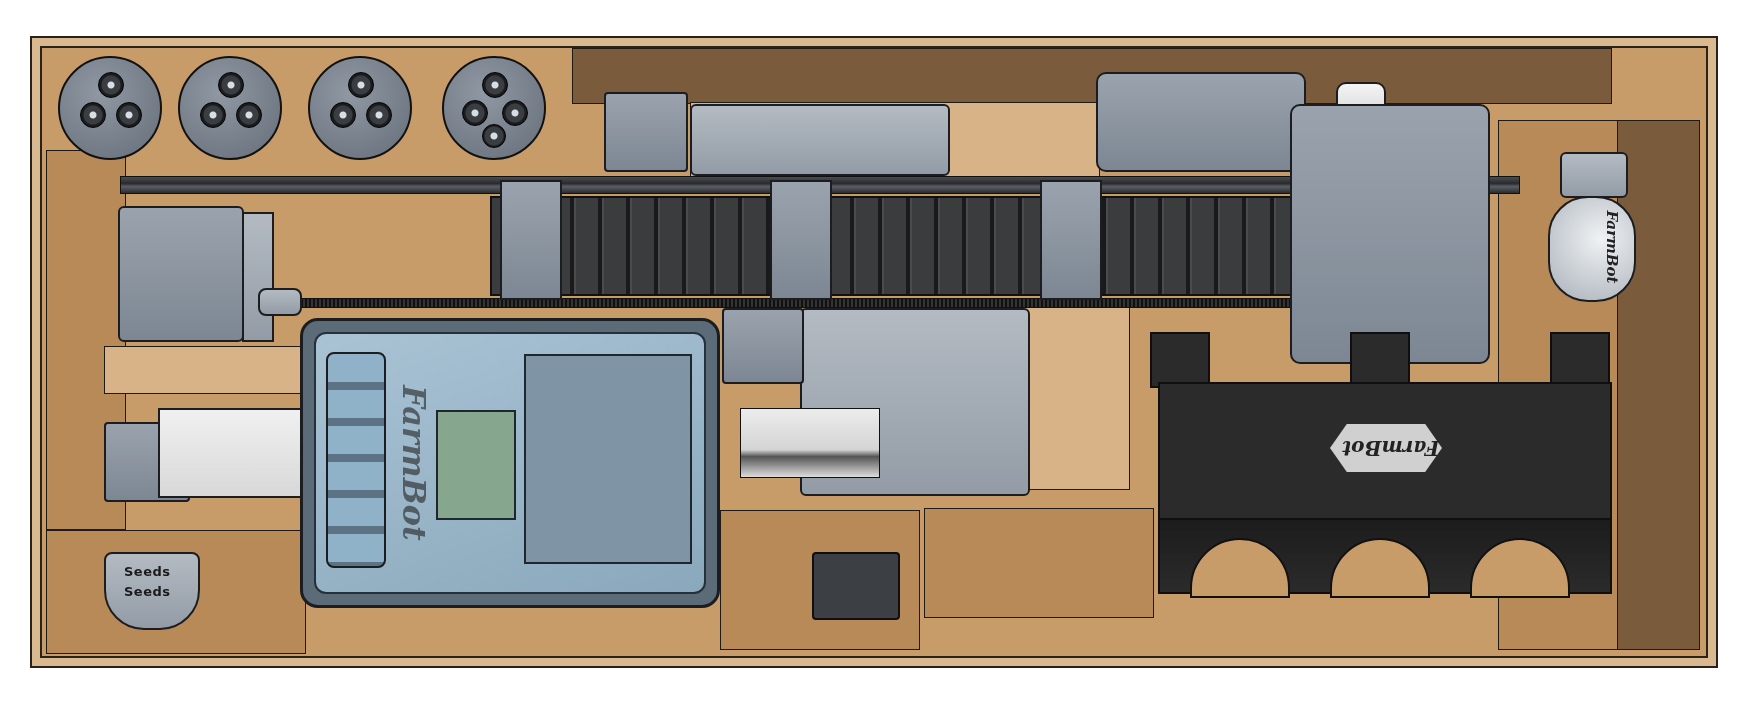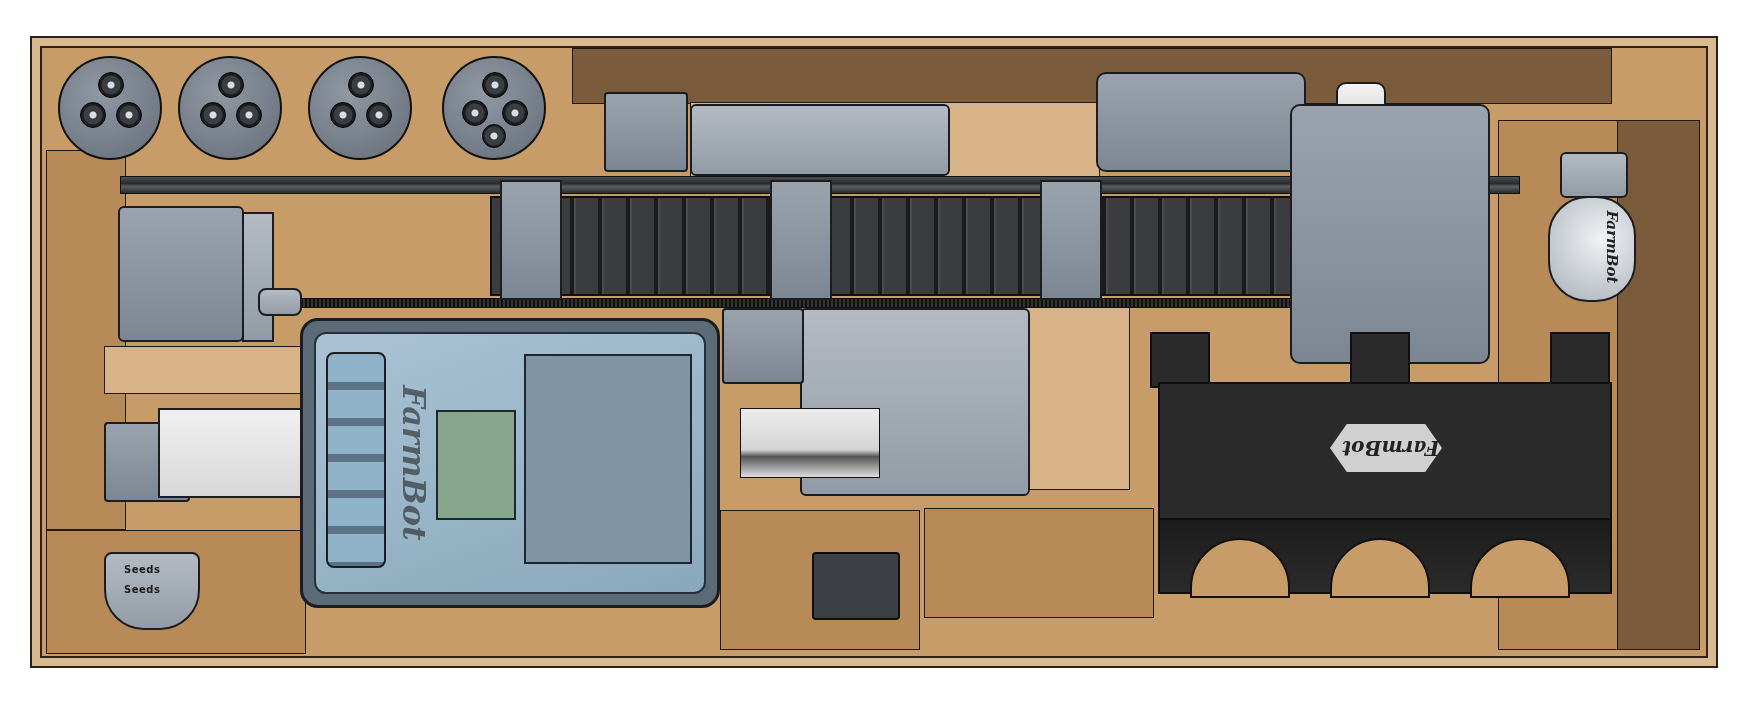--- a/index.html
+++ b/index.html
@@ -14,21 +14,21 @@
   .steel-light{background:linear-gradient(180deg,#b3bac2,#939ca6);border:2px solid #1b1d20;}
   .black{background:#2b2b2c;border:2px solid #0f0f10;}
   .chain{background:repeating-linear-gradient(90deg,#3b3c3e 0 22px,#1a1a1b 22px 26px,#4a4b4d 26px 28px);border:2px solid #111;}
   .rail{background:linear-gradient(180deg,#4a4d52,#2a2b2e 40%,#5a5e64 60%,#2a2b2e);border:1.5px solid #111;}
   .spool{border-radius:50%;background:radial-gradient(circle at 40% 35%,#8f98a3,#646d78);border:2.5px solid #111;}
   .hole{position:absolute;border-radius:50%;background:radial-gradient(circle,#d8dde2 0 3px,#3a3d41 4px 9px,#1b1c1e 10px);border:1px solid #000;}
   .ebox{left:300px;top:318px;width:420px;height:290px;border-radius:18px;background:#5c6b78;border:3px solid #1b1d20;}
   .ebox-lid{left:314px;top:332px;width:392px;height:262px;border-radius:12px;background:linear-gradient(160deg,#a9c3d4,#8aa8bc);border:2px solid #25303a;}
   .pcb{left:524px;top:354px;width:168px;height:210px;background:#7f95a6;border:2px solid #1e262e;}
   .rpi{left:436px;top:410px;width:80px;height:110px;background:#86a68e;border:2px solid #1e262e;}
-  .label-seeds{font-weight:bold;font-size:10px;color:#1a1a1a;letter-spacing:0.5px;}
+  .label-seeds{font-weight:bold;font-size:13px;color:#1a1a1a;letter-spacing:0.5px;}
   .logo-text{font-family:"DejaVu Serif",serif;font-style:italic;font-weight:bold;color:#222;}
 </style>
 </head>
 <body>
 
 <div class="abs box-outer"></div>
 <div class="abs box-inner"></div>
 
 <div class="abs flap-light" style="left:572px;top:48px;width:1040px;height:56px;background:#7a5c3c;"></div>
 <div class="abs flap-light" style="left:690px;top:102px;width:410px;height:80px;"></div>

